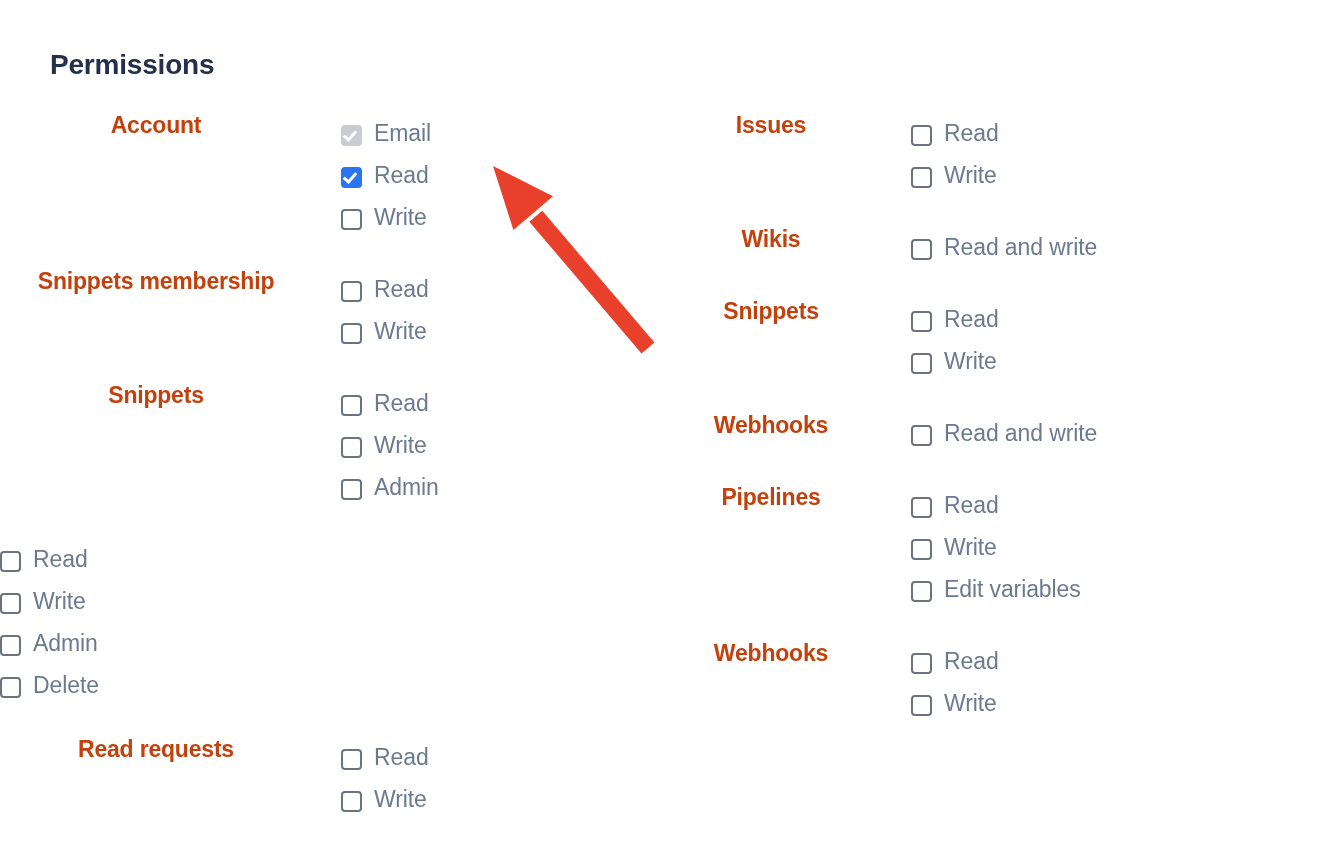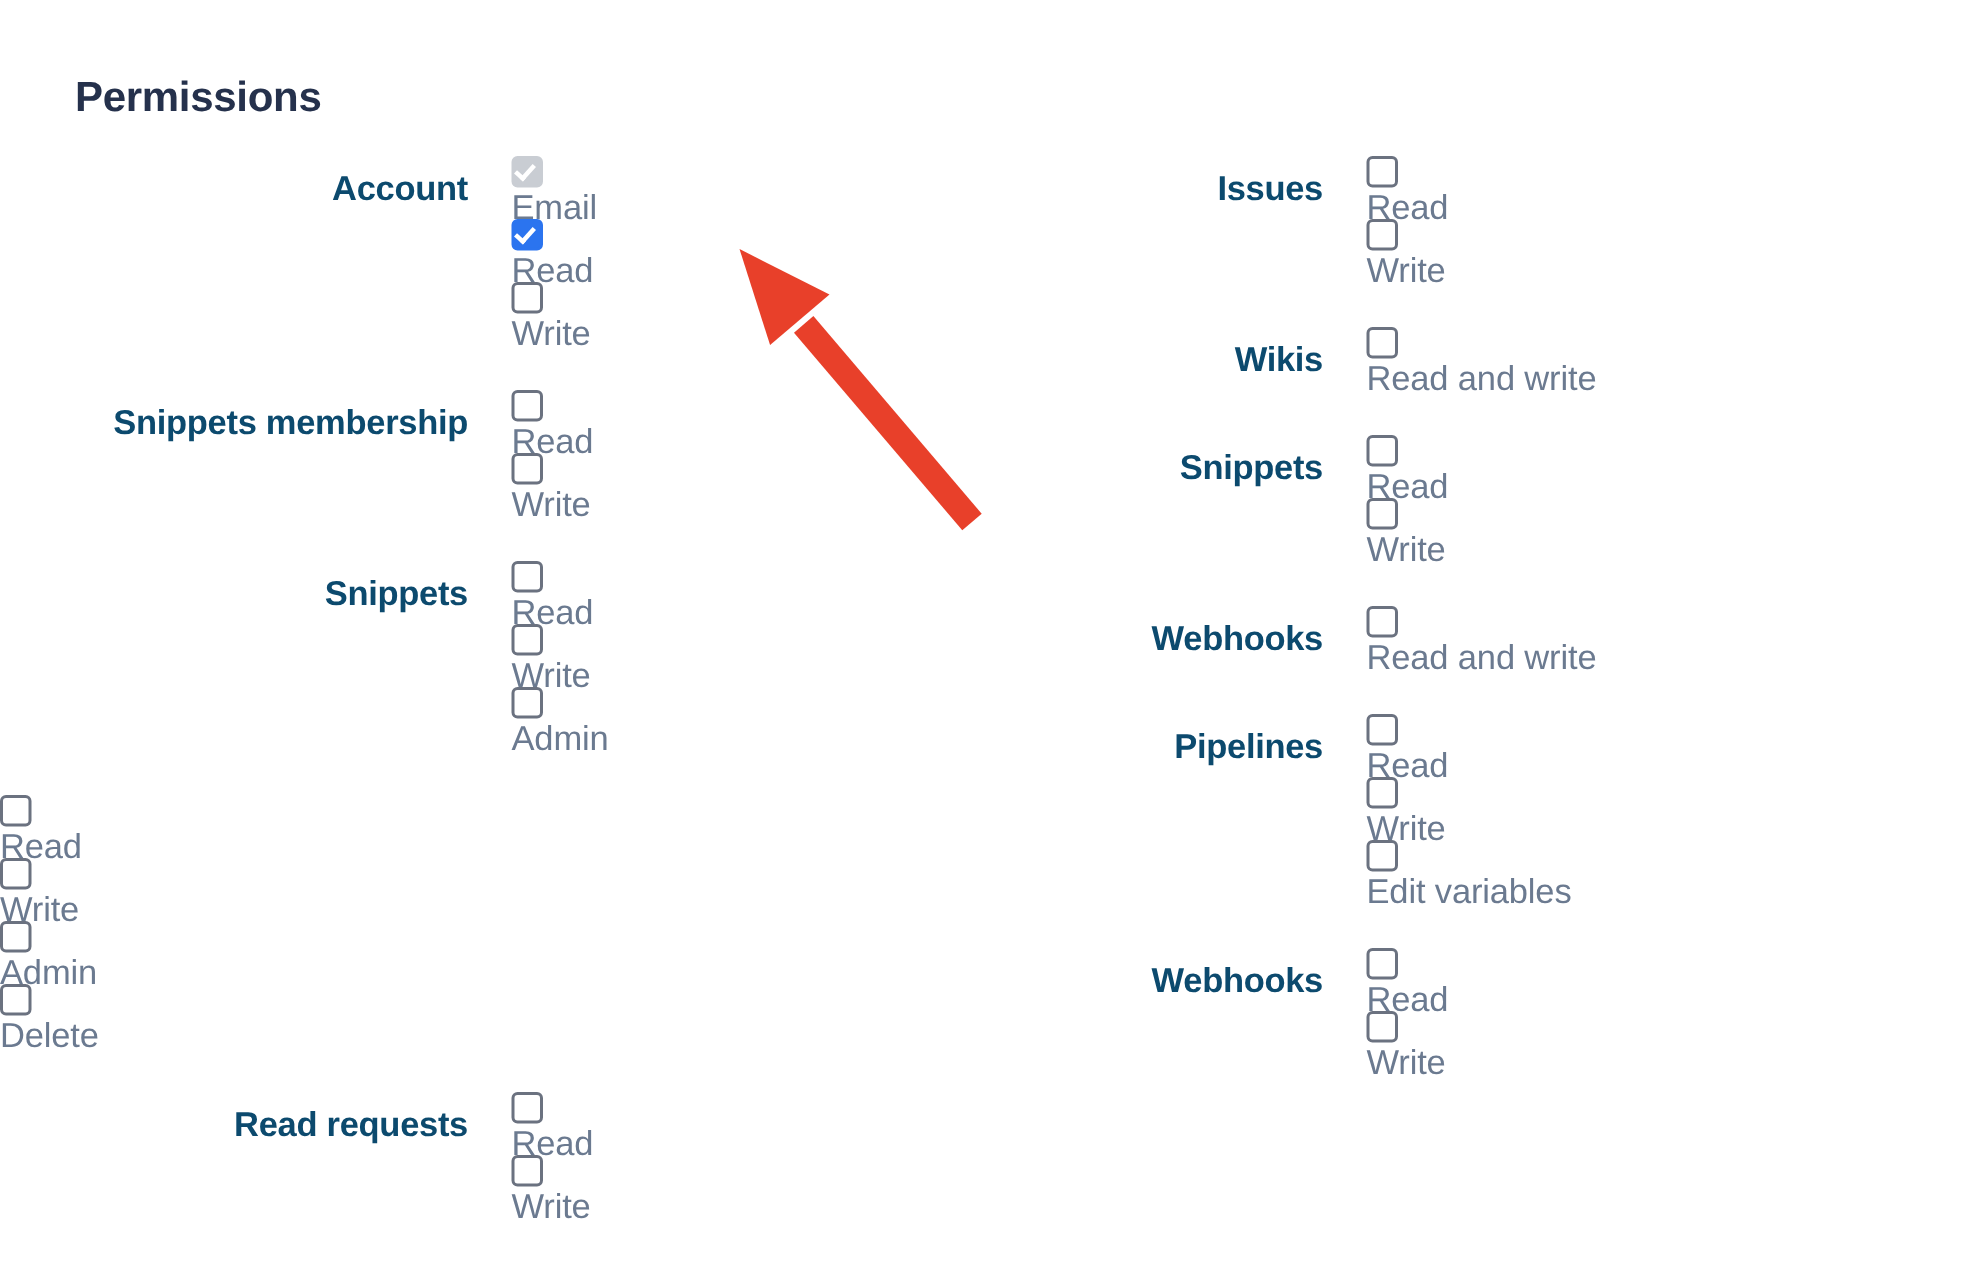--- a/index.html
+++ b/index.html
@@ -52,40 +52,39 @@
     display: flex;
     flex-direction: row;
     align-items: flex-start;
     margin-bottom: 30px;
   }
   .perm-group:last-child { margin-bottom: 0; }
 
   .group-label {
     font-size: 23px;
     font-weight: bold;
-    color: #0c4a6e;
-    text-align: right;
+    color: #c2410c;
+    text-align: center;
     line-height: 42px;
     letter-spacing: -0.2px;
     flex: none;
     padding-right: 29px;
     box-sizing: border-box;
   }
   .col-left  .group-label { width: 341px; }
   .col-right .group-label { width: 251px; }
 
   .options {
     flex: 1 1 auto;
     min-width: 0;
   }
 
   .option-row {
     display: flex;
-    flex-direction: column;
-    align-items: flex-start;
+    align-items: flex-end;
     height: 42px;
   }
 
   .cbox {
     flex: none;
     width: 21px;
     height: 21px;
     box-sizing: border-box;
     border-radius: 4px;
     border: 2px solid #6b7280;

